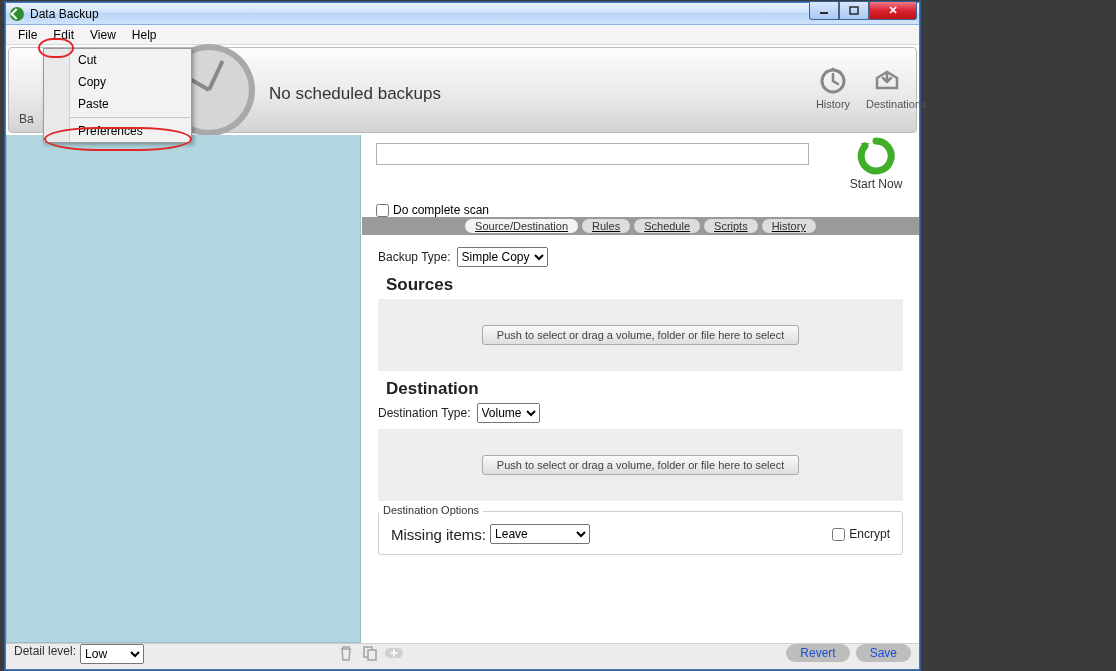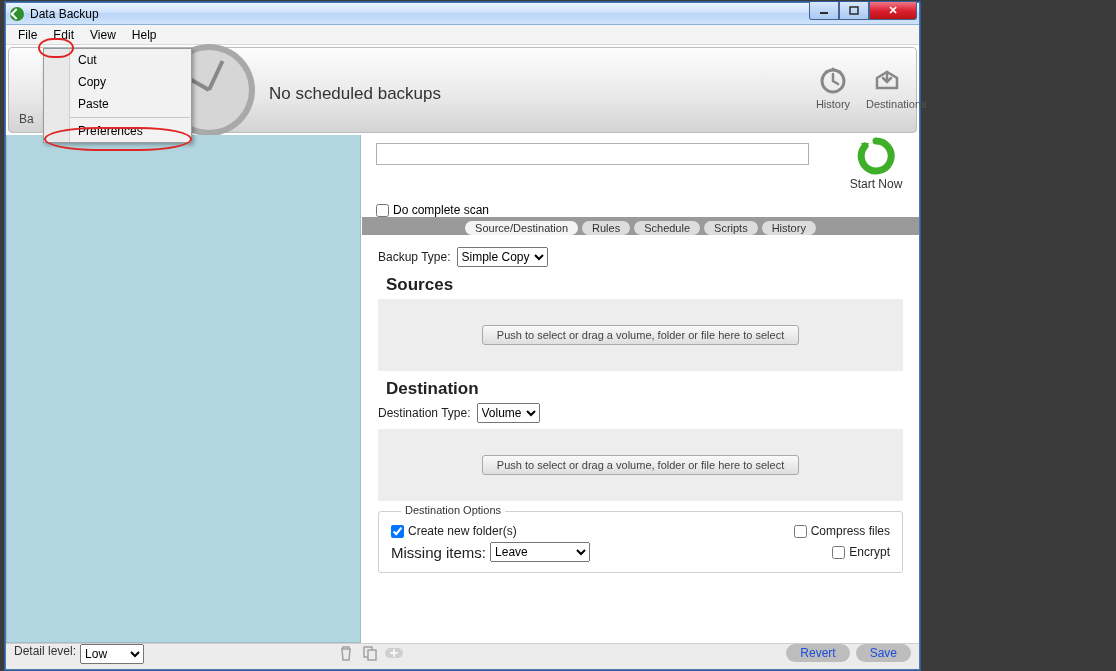--- a/index.html
+++ b/index.html
@@ -30,31 +30,31 @@
   .banner .lefttext{ position:absolute; left:10px; bottom:6px; font-size:12px; color:#444;}
   .rbtn{ width:42px; text-align:center; font-size:11px; color:#555;}
   .rbtn .ic{ width:30px; height:30px; margin:0 auto 2px; display:flex; align-items:center; justify-content:center;}
   .banner .right{ position:absolute; right:8px; top:18px; display:flex; gap:12px;}
   .leftpanel{ position:absolute; left:0; top:88px; width:355px; bottom:0; background:#b1d6e0; border:1px solid #9fbcc4; border-top:none;}
   .mainpanel{ position:absolute; left:356px; top:88px; right:0; bottom:0; background:#fff; overflow:hidden;}
   .namefield{ position:absolute; top:8px; left:14px; right:110px; height:22px; border:1px solid #b0b0b0; background:#fff;}
   .startnow{ position:absolute; right:12px; top:2px; width:62px; text-align:center; font-size:12px; color:#333;}
   .startnow .sicon{ width:38px; height:38px; margin:0 auto 2px;}
   .scancheck{ position:absolute; top:68px; left:14px; font-size:12px; display:flex; align-items:center; gap:4px;}
-  .tabstrip{ position:absolute; top:82px; left:0; right:0; height:18px; background:#9a9a9a; display:flex; align-items:flex-end; justify-content:center; gap:4px; font-size:11px;}
+  .tabstrip{ position:absolute; top:82px; left:0; right:0; height:18px; background:#9a9a9a; display:flex; align-items:center; justify-content:center; gap:4px; font-size:11px;text-decoration:underline;}
   .tab{ background:#ddd; color:#333; padding:1px 10px; border-radius:8px; cursor:default;}
   .tab.active{ background:#f3f3f3;}
   .formarea{ position:absolute; top:102px; left:0; right:0; bottom:0; padding:6px 16px; font-size:12px; color:#222;}
   .formrow{ margin:4px 0; display:flex; align-items:center; gap:6px;}
   select{ font-size:12px; height:20px;}
   h3.sec{ font-size:17px; font-weight:bold; margin:8px 8px 4px;}
   .dropzone{ height:72px; background:#ededed; border-radius:2px; display:flex; align-items:center; justify-content:center;}
   .pushbtn{ background:linear-gradient(#fafafa,#dedede); border:1px solid #aaa; border-radius:3px; padding:3px 14px; font-size:11px; color:#444;}
   .fieldset{ border:1px solid #cfcfcf; border-radius:3px; margin-top:10px; padding:8px 12px 6px; position:relative;}
-  .fieldset .legend{ position:absolute; top:-8px; left:22px; background:#fff; padding:0 4px; font-size:11px; color:#333;}
+  .fieldset .legend{ position:absolute; top:-8px; left:0; background:#fff; padding:0 4px; font-size:11px; color:#333;}
   .optrow{ display:flex; justify-content:space-between; align-items:center; margin:4px 0;}
   .chk{ display:flex; align-items:center; gap:4px; font-size:12px;}
   .statusbar{ position:absolute; left:0; right:0; bottom:0; height:26px; background:#ececec; border-top:1px solid #cfcfcf; display:flex; align-items:flex-start; padding:0 8px; font-size:12px; color:#333;}
   .statusbar .spacer{ flex:1;}
   .sbtn{ width:20px; height:18px; margin:0 2px; display:flex; align-items:center; justify-content:center; opacity:.55;}
   .pill{ background:#bdbdbd; color:#1d4ed8; border-radius:10px; padding:2px 14px; font-size:12px; margin-left:6px;}
   input[type=checkbox]{ width:13px; height:13px; margin:0;}
   .missing-label{ font-size:15px;}
 </style>
 </head>
@@ -177,30 +177,20 @@
           <span>Destination Type:</span>
           <select><option>Volume</option></select>
         </div>
         <div class="dropzone" style="margin-top:6px">
           <button class="pushbtn">Push to select or drag a volume, folder or file here to select</button>
         </div>
 
         <div class="fieldset">
           <div class="legend">Destination Options</div>
           <div class="optrow">
-            <label class="chk">
-              <input type="checkbox" checked="" style="">
-              <span>Create new folder(s)</span>
-            </label>
-            <label class="chk">
-              <input type="checkbox" style="">
-              <span>Compress files</span>
-            </label>
-          </div>
-          <div class="optrow">
             <div class="chk">
               <span class="missing-label">Missing items:</span>
               <select style="width:100px"><option>Leave</option></select>
             </div>
             <label class="chk">
               <input type="checkbox" style="">
               <span>Encrypt</span>
             </label>
           </div>
         </div>

